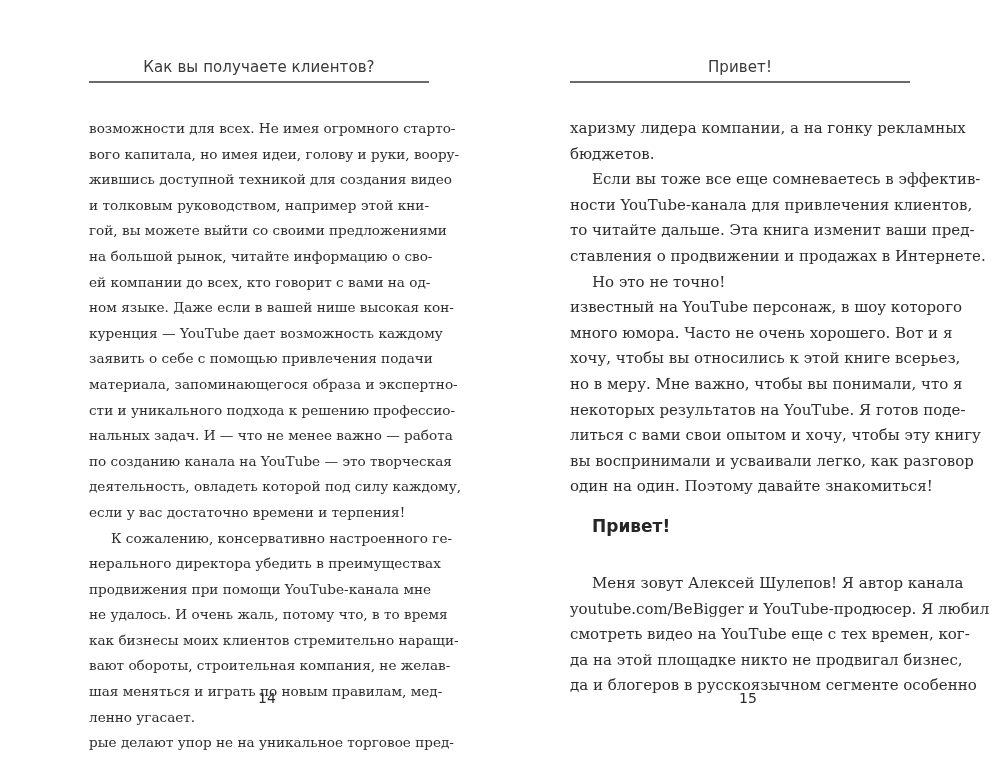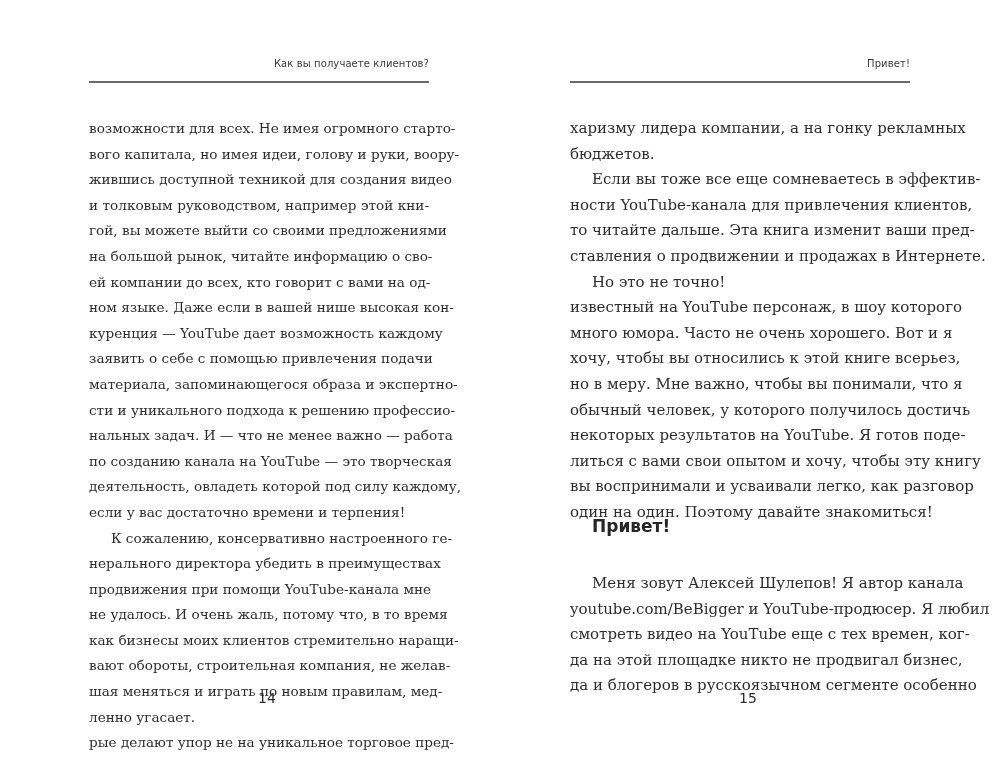--- a/index.html
+++ b/index.html
@@ -20,23 +20,23 @@
       height: 769px;
     }
     .page.left  { left: 89px; }
     .page.right { left: 570px; }
 
     .running-header {
       position: absolute;
       top: 58px;
       left: 0;
       width: 100%;
-      text-align: right;
+      text-align: center;
       font-family: "DejaVu Sans", sans-serif;
-      font-size: 10px;
+      font-size: 15px;
       color: #3a3a3a;
       letter-spacing: 0.1px;
     }
     .header-rule {
       position: absolute;
       top: 81px;
       left: 0;
       width: 100%;
       height: 2px;
       background: #6a6a6a;
@@ -134,21 +134,20 @@
       <span class="line last">бюджетов.</span>
       <span class="line indent">Если вы тоже все еще сомневаетесь в эффектив-</span>
       <span class="line">ности YouTube-канала для привлечения клиентов,</span>
       <span class="line">то читайте дальше. Эта книга изменит ваши пред-</span>
       <span class="line last">ставления о продвижении и продажах в Интернете.</span>
       <span class="line indent last">Но это не точно!</span>
       <span class="line">известный на YouTube персонаж, в шоу которого</span>
       <span class="line">много юмора. Часто не очень хорошего. Вот и я</span>
       <span class="line">хочу, чтобы вы относились к этой книге всерьез,</span>
       <span class="line">но в меру. Мне важно, чтобы вы понимали, что я</span>
-      <span class="line">обычный человек, у которого получилось достичь</span>
       <span class="line">некоторых результатов на YouTube. Я готов поде-</span>
       <span class="line">литься с вами свои опытом и хочу, чтобы эту книгу</span>
       <span class="line">вы воспринимали и усваивали легко, как разговор</span>
       <span class="line last">один на один. Поэтому давайте знакомиться!</span>
     </div>
   <div class="section-heading" style="top:516px;">Привет!</div>
   <div class="block" style="top:571px;" id="right-body-b">
       <span class="line indent">Меня зовут Алексей Шулепов! Я автор канала</span>
       <span class="line">youtube.com/BeBigger и YouTube-продюсер. Я любил</span>
       <span class="line">смотреть видео на YouTube еще с тех времен, ког-</span>

